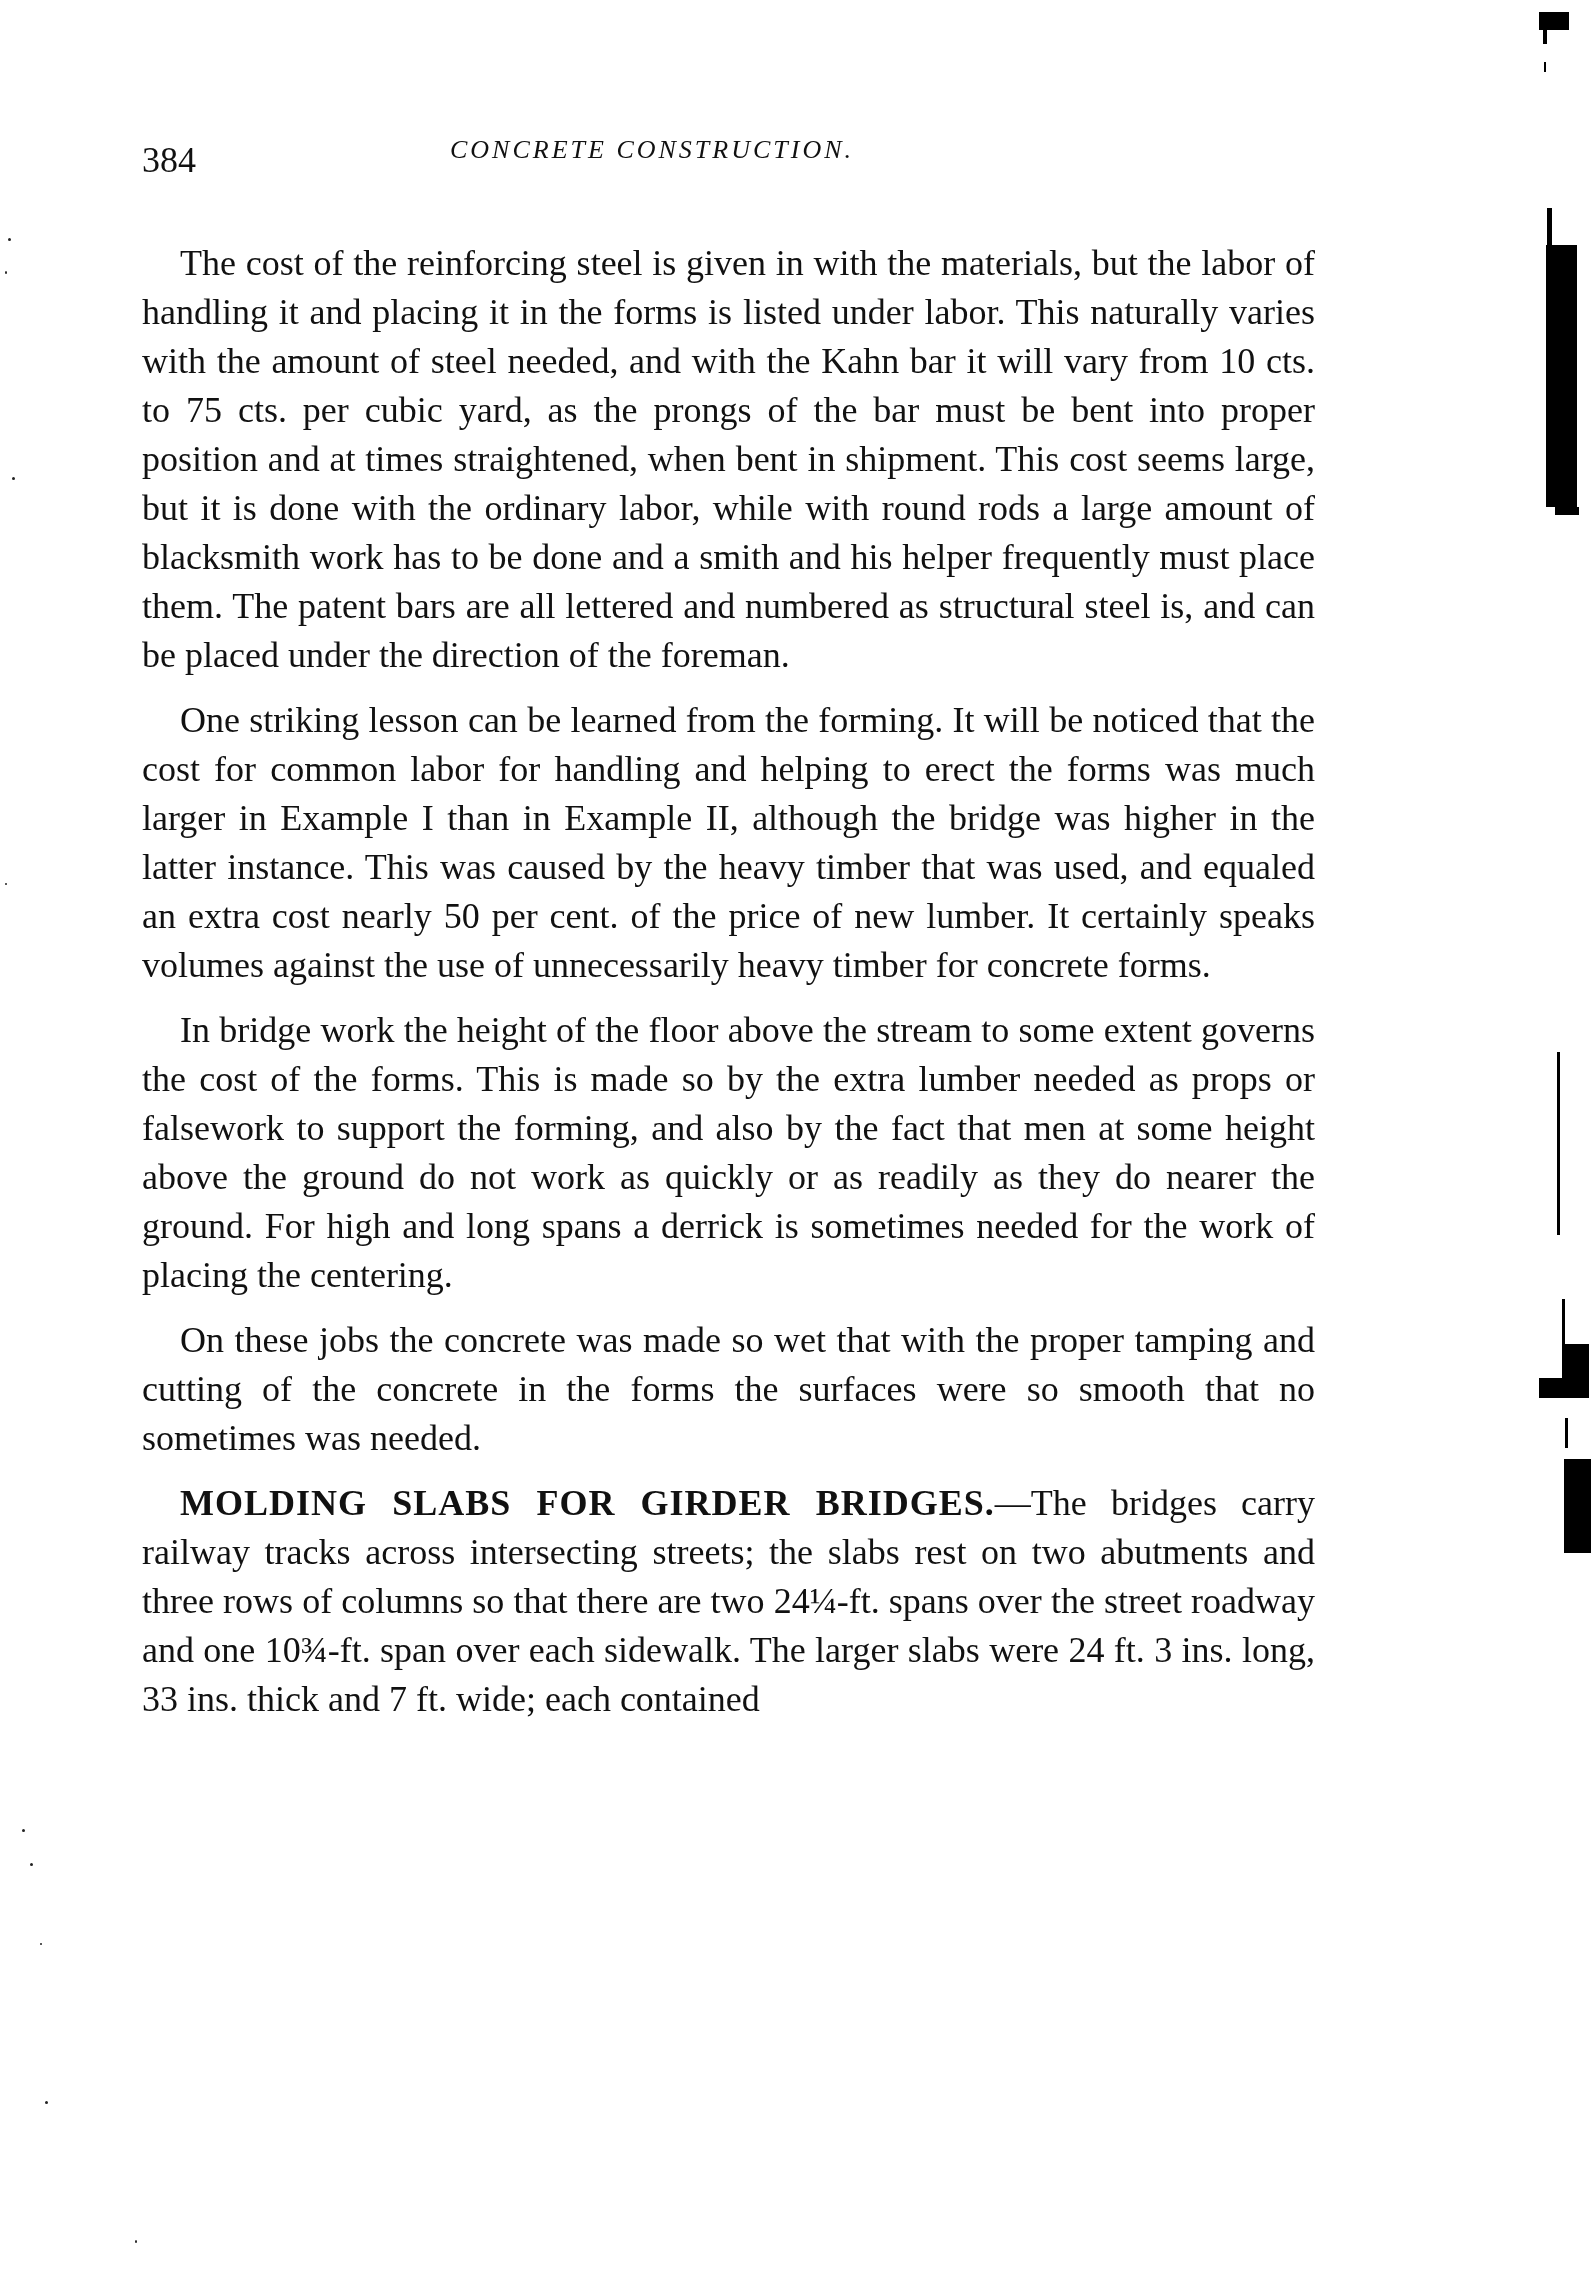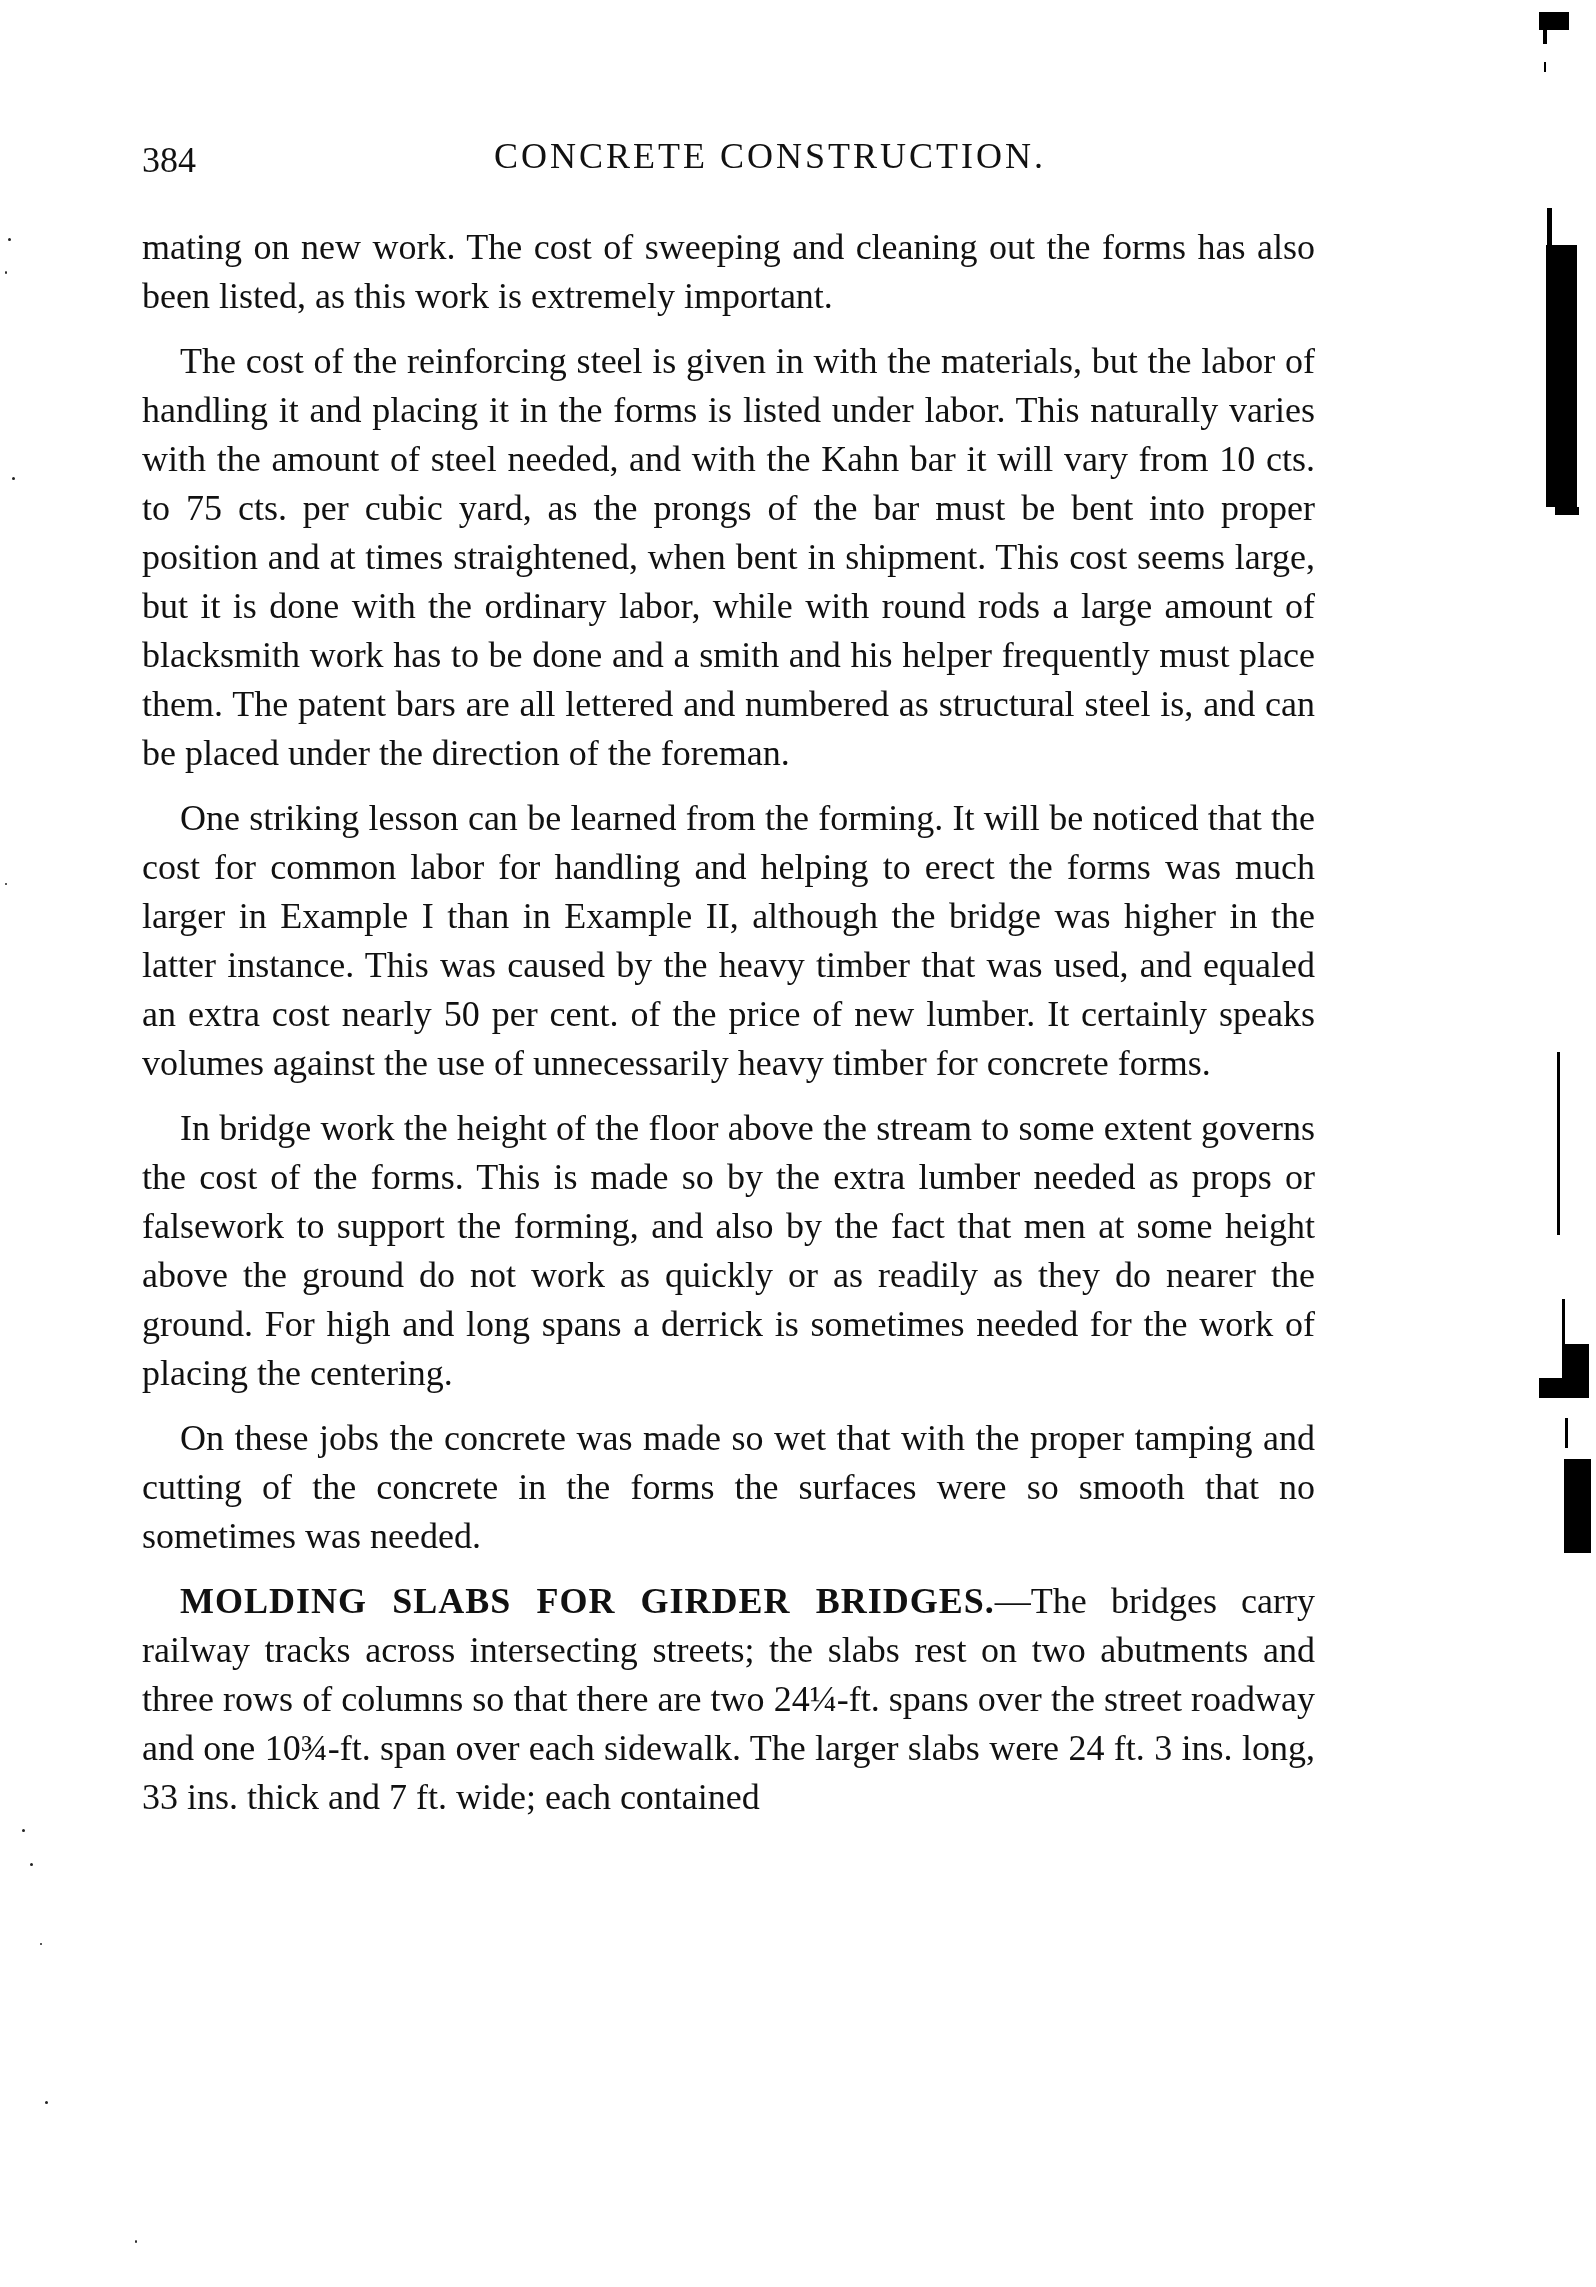--- a/index.html
+++ b/index.html
@@ -33,23 +33,23 @@
       position: absolute;
       left: 0;
       top: 10px;
       font-size: 36px;
       letter-spacing: 0px;
     }
     .running-title {
       position: absolute;
       left: 308px;
       top: 6px;
-      font-size: 36px;
+      font-size: 26px;
+      font-style: italic;
       letter-spacing: 3px;
-      margin-left: 44px;
     }
     .text-block {
       position: absolute;
       left: 142px;
       top: 211px;
       width: 1173px;
       font-size: 36px;
       line-height: 49px;
       text-align: justify;
       text-align-last: auto;
@@ -87,21 +87,20 @@
 <body>
 
 <div class="page">
 
   <div class="running-head">
     <span class="page-number">384</span>
     <span class="running-title">CONCRETE CONSTRUCTION.</span>
   </div>
 
   <div class="text-block">
-    <p>mating on new work. The cost of sweeping and cleaning out the forms has also been listed, as this work is extremely important.</p>
     <p class="indent">The cost of the reinforcing steel is given in with the materials, but the labor of handling it and placing it in the forms is listed under labor. This naturally varies with the amount of steel needed, and with the Kahn bar it will vary from 10 cts. to 75 cts. per cubic yard, as the prongs of the bar must be bent into proper position and at times straightened, when bent in shipment. This cost seems large, but it is done with the ordinary labor, while with round rods a large amount of blacksmith work has to be done and a smith and his helper frequently must place them. The patent bars are all lettered and numbered as structural steel is, and can be placed under the direction of the foreman.</p>
     <p class="indent">One striking lesson can be learned from the forming. It will be noticed that the cost for common labor for handling and helping to erect the forms was much larger in Example I than in Example II, although the bridge was higher in the latter instance. This was caused by the heavy timber that was used, and equaled an extra cost nearly 50 per cent. of the price of new lumber. It certainly speaks volumes against the use of unnecessarily heavy timber for concrete forms.</p>
     <p class="indent">In bridge work the height of the floor above the stream to some extent governs the cost of the forms. This is made so by the extra lumber needed as props or falsework to support the forming, and also by the fact that men at some height above the ground do not work as quickly or as readily as they do nearer the ground. For high and long spans a derrick is sometimes needed for the work of placing the centering.</p>
     <p class="indent"><span>On these jobs the concrete was made so wet that with the proper tamping and cutting of the concrete in the forms the surfaces were so smooth that </span><span class="bold-word">no</span><span> sometimes was needed.</span></p>
     <p class="heading-para"><span class="section-head">MOLDING SLABS FOR GIRDER BRIDGES.</span><span>—The bridges carry railway tracks across intersecting streets; the slabs rest on two abutments and three rows of columns so that there are two 24¼-ft. spans over the street roadway and one 10¾-ft. span over each sidewalk. The larger slabs were 24 ft. 3 ins. long, 33 ins. thick and 7 ft. wide; each contained</span></p>
   </div>
 
   <div class="edge" style="left:1539px; top:0px; width:30px; height:18px;"></div>
   <div class="edge" style="left:1543px; top:0px; width:4px; height:32px;"></div>
   <div class="edge" style="left:1544px; top:50px; width:2px; height:10px;"></div>

